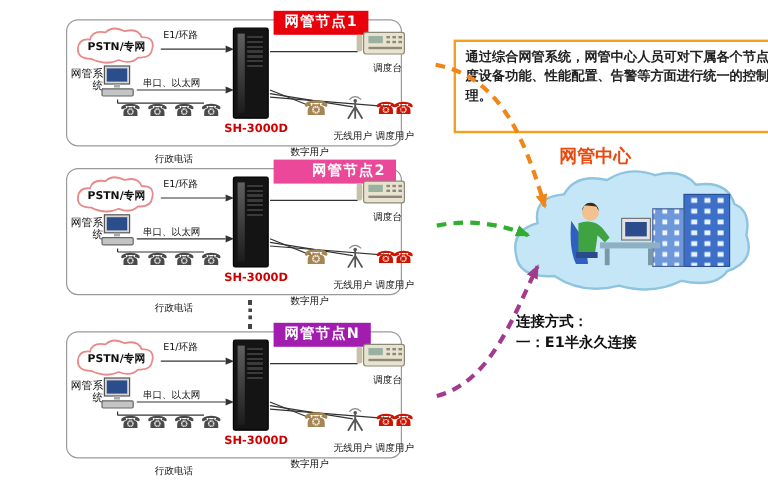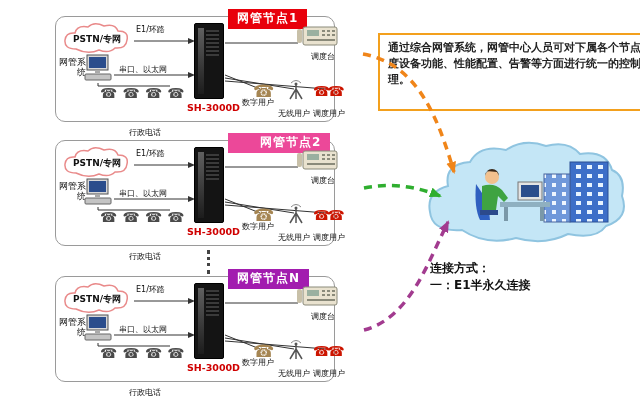--- a/index.html
+++ b/index.html
@@ -28,21 +28,21 @@
   .server::after { content:""; position:absolute; right:4px; top:6px; width:13px; height:26px;
             background:repeating-linear-gradient(#3a3a3a 0 2px,#101010 2px 4px); }
   .server-name { left:122px; top:85px; width:62px; text-align:right; font-weight:bold; font-size:9.5px; }
   .phones { left:44px; top:68px; font-size:14px; letter-spacing:5px; color:#4a4a4a; }
   .phones-lbl { left:73px; top:110px; font-size:8px; }
   .console { left:241px; top:6px; }
   .console-lbl { left:255px; top:34px; font-size:8px; }
   .digital-icon { left:197px; top:64px; font-size:17px; color:#a58552; }
   .antenna { left:229px; top:62px; }
   .dispatch-icon { left:257px; top:66px; font-size:14px; color:#cc1500; letter-spacing:-3px; }
-  .u1 { left:186px; top:80px; font-size:8px; }
+  .u1 { left:186px; top:104px; font-size:8px; }
   .u2 { left:222px; top:91px; font-size:8px; }
   .u3 { left:257px; top:91px; font-size:8px; }
 
   
   .desc-box { position:absolute; left:378px; top:33px; width:298px; height:78px;
               border:2px solid #f3a01d; background:#fff; padding:5px 8px;
               font-size:11px; font-weight:bold; line-height:16px; color:#222; }
   .center-title { position:absolute; left:466px; top:121px; font-size:15px; font-weight:bold; }
   .center-cloud { position:absolute; left:420px; top:136px; }
   .legend { position:absolute; left:430px; top:260px; font-size:12px; font-weight:bold;
@@ -233,20 +233,21 @@
       <path d="M6 4 Q11 -1 16 4" stroke="#888" fill="none"></path>
     </svg>
     <div class="dispatch-icon">☎☎</div>
     <div class="lbl u1">数字用户</div>
     <div class="lbl u2">无线用户</div>
     <div class="lbl u3">调度用户</div>
   </div>
 
   <div class="desc-box" style="border-color: rgb(243, 160, 29);">通过综合网管系统，网管中心人员可对下属各个节点的调度设备功能、性能配置、告警等方面进行统一的控制管理。</div>
 
+  <div class="center-title" style="color: rgb(233, 74, 16);">网管中心</div>
 
   <svg class="center-cloud" width="208" height="112">
     <defs>
       <pattern id="winA" width="11" height="9" patternUnits="userSpaceOnUse">
         <rect width="11" height="9" fill="#3d6fc8"></rect>
         <rect x="2" y="2" width="5" height="4" fill="#e8f4ff"></rect>
       </pattern>
       <pattern id="winB" width="10" height="9" patternUnits="userSpaceOnUse">
         <rect width="10" height="9" fill="#6f98da"></rect>
         <rect x="2" y="2" width="4" height="4" fill="#eef6ff"></rect>

